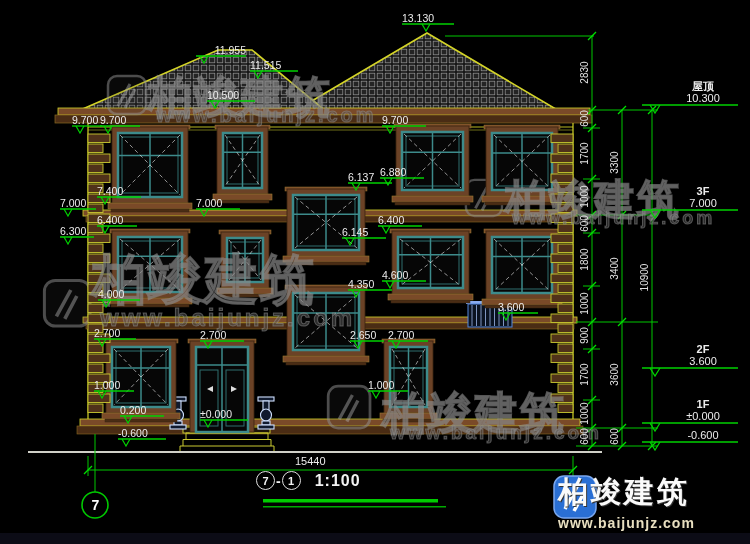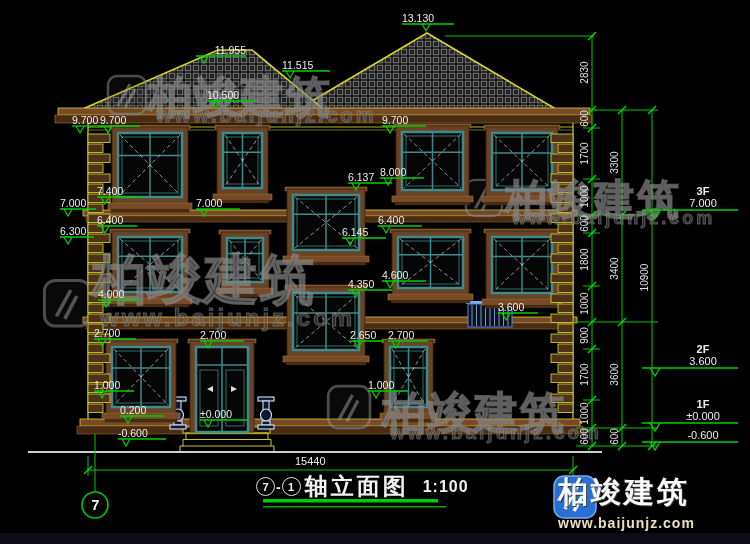--- a/index.html
+++ b/index.html
@@ -414,41 +414,41 @@
     </div>
   <div class="layer" id="mk-layer">
       <div class="elev" style="left: 402px; top: 13px;"><span>13.130</span><svg width="52" height="9">
           <line x1="0" y1="1" x2="52" y2="1" stroke="#00d200" stroke-width="1.3"></line>
           <polyline points="20,1 24,8 28,1" stroke="#00d200" fill="none" stroke-width="1.2"></polyline>
         </svg></div>
       <div class="elev" style="left: 196px; top: 45px; text-align: right;"><span>11.955</span><svg width="50" height="9">
           <line x1="0" y1="1" x2="50" y2="1" stroke="#00d200" stroke-width="1.3"></line>
           <polyline points="4,1 8,8 12,1" stroke="#00d200" fill="none" stroke-width="1.2"></polyline>
         </svg></div>
-      <div class="elev" style="left: 250px; top: 60px; margin-left: 32px;"><span>11.515</span><svg width="48" height="9">
+      <div class="elev" style="left: 250px; top: 60px;"><span>11.515</span><svg width="48" height="9">
           <line x1="0" y1="1" x2="48" y2="1" stroke="#00d200" stroke-width="1.3"></line>
           <polyline points="4,1 8,8 12,1" stroke="#00d200" fill="none" stroke-width="1.2"></polyline>
         </svg></div>
       <div class="elev" style="left: 207px; top: 90px;"><span>10.500</span><svg width="48" height="9">
           <line x1="0" y1="1" x2="48" y2="1" stroke="#00d200" stroke-width="1.3"></line>
           <polyline points="4,1 8,8 12,1" stroke="#00d200" fill="none" stroke-width="1.2"></polyline>
         </svg></div>
       <div class="elev" style="left: 72px; top: 115px;"><span>9.700</span><svg width="30" height="9">
           <line x1="0" y1="1" x2="30" y2="1" stroke="#00d200" stroke-width="1.3"></line>
           <polyline points="4,1 8,8 12,1" stroke="#00d200" fill="none" stroke-width="1.2"></polyline>
         </svg></div>
       <div class="elev" style="left: 100px; top: 115px;"><span>9.700</span><svg width="40" height="9">
           <line x1="0" y1="1" x2="40" y2="1" stroke="#00d200" stroke-width="1.3"></line>
           <polyline points="4,1 8,8 12,1" stroke="#00d200" fill="none" stroke-width="1.2"></polyline>
         </svg></div>
       <div class="elev" style="left: 382px; top: 115px;"><span>9.700</span><svg width="44" height="9">
           <line x1="0" y1="1" x2="44" y2="1" stroke="#00d200" stroke-width="1.3"></line>
           <polyline points="4,1 8,8 12,1" stroke="#00d200" fill="none" stroke-width="1.2"></polyline>
         </svg></div>
-      <div class="elev" style="left: 380px; top: 167px;"><span>8.000</span><svg width="44" height="9">
+      <div class="elev" style="left: 380px; top: 167px;"><span>6.880</span><svg width="44" height="9">
           <line x1="0" y1="1" x2="44" y2="1" stroke="#00d200" stroke-width="1.3"></line>
           <polyline points="4,1 8,8 12,1" stroke="#00d200" fill="none" stroke-width="1.2"></polyline>
         </svg></div>
       <div class="elev" style="left: 348px; top: 172px;"><span>6.137</span><svg width="44" height="9">
           <line x1="0" y1="1" x2="44" y2="1" stroke="#00d200" stroke-width="1.3"></line>
           <polyline points="4,1 8,8 12,1" stroke="#00d200" fill="none" stroke-width="1.2"></polyline>
         </svg></div>
       <div class="elev" style="left: 97px; top: 186px;"><span>7.400</span><svg width="44" height="9">
           <line x1="0" y1="1" x2="44" y2="1" stroke="#00d200" stroke-width="1.3"></line>
           <polyline points="4,1 8,8 12,1" stroke="#00d200" fill="none" stroke-width="1.2"></polyline>
@@ -521,20 +521,24 @@
           <line x1="0" y1="1" x2="44" y2="1" stroke="#00d200" stroke-width="1.3"></line>
           <polyline points="4,1 8,8 12,1" stroke="#00d200" fill="none" stroke-width="1.2"></polyline>
         </svg></div>
       <div class="elev" style="left: 200px; top: 409px;"><span>±0.000</span><svg width="48" height="9">
           <line x1="0" y1="1" x2="48" y2="1" stroke="#00d200" stroke-width="1.3"></line>
           <polyline points="4,1 8,8 12,1" stroke="#00d200" fill="none" stroke-width="1.2"></polyline>
         </svg></div>
       <div class="elev" style="left: 118px; top: 428px;"><span>-0.600</span><svg width="48" height="9">
           <line x1="0" y1="1" x2="48" y2="1" stroke="#00d200" stroke-width="1.3"></line>
           <polyline points="4,1 8,8 12,1" stroke="#00d200" fill="none" stroke-width="1.2"></polyline>
+        </svg></div>
+      <div class="fmk" style="left: 642px; top: 80px;"><div class="lab">屋顶</div><div class="val">10.300</div><svg width="96" height="10">
+          <line x1="0" y1="1" x2="96" y2="1" stroke="#00d200" stroke-width="1.4"></line>
+          <polyline points="8,1 13,9 18,1" stroke="#00d200" fill="none" stroke-width="1.3"></polyline>
         </svg></div>
       <div class="fmk" style="left: 642px; top: 185px;"><div class="lab">3F</div><div class="val">7.000</div><svg width="96" height="10">
           <line x1="0" y1="1" x2="96" y2="1" stroke="#00d200" stroke-width="1.4"></line>
           <polyline points="8,1 13,9 18,1" stroke="#00d200" fill="none" stroke-width="1.3"></polyline>
         </svg></div>
       <div class="fmk" style="left: 642px; top: 304px; margin-top: 39px;"><div class="lab">2F</div><div class="val">3.600</div><svg width="96" height="10">
           <line x1="0" y1="1" x2="96" y2="1" stroke="#00d200" stroke-width="1.4"></line>
           <polyline points="8,1 13,9 18,1" stroke="#00d200" fill="none" stroke-width="1.3"></polyline>
         </svg></div>
       <div class="fmk" style="left: 642px; top: 398px;"><div class="lab">1F</div><div class="val">±0.000</div><svg width="96" height="10">
@@ -562,21 +566,20 @@
       <div class="rdim" style="left: 582px; top: 431px;">600</div>
       <div class="rdim" style="left: 612px; top: 272px;">10900</div>
     </div>
 
   <div class="dim15440">15440</div>
 
   <div class="title-row">
     <span class="axcirc">7</span>
     <span class="tsep">-</span>
     <span class="axcirc">1</span>
-    <span class="ttext">轴立面图</span>
     <span class="tscale">1:100</span>
   </div>
 
   <div class="axbubble">7</div>
 
   <div class="logo">
     <div class="txtcol">
       <div class="big">柏竣建筑</div>
       <div class="url">www.baijunjz.com</div>
     </div>

